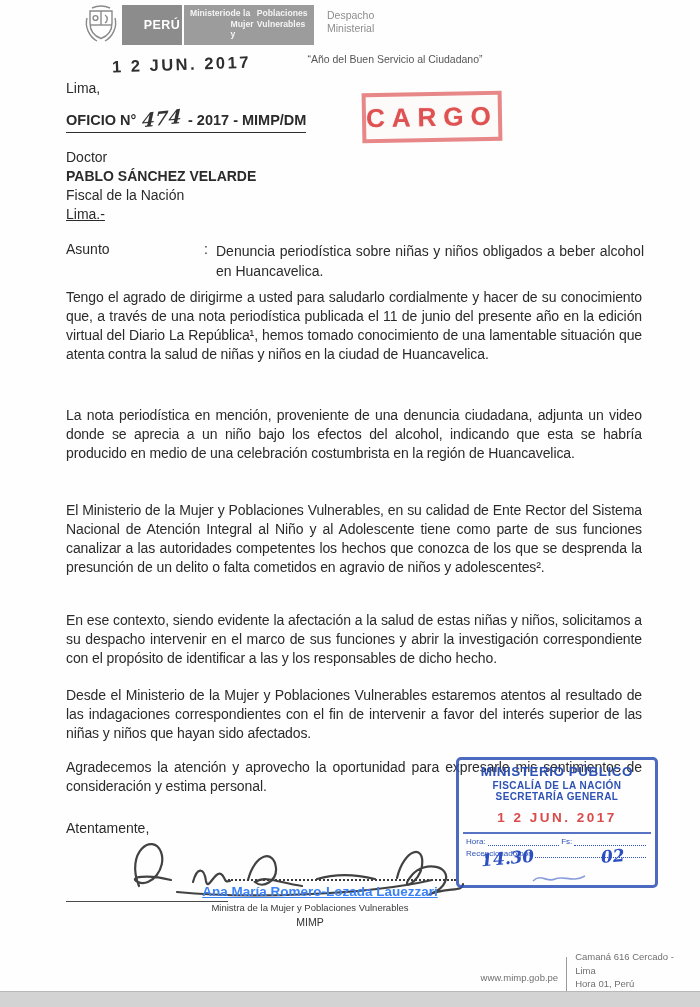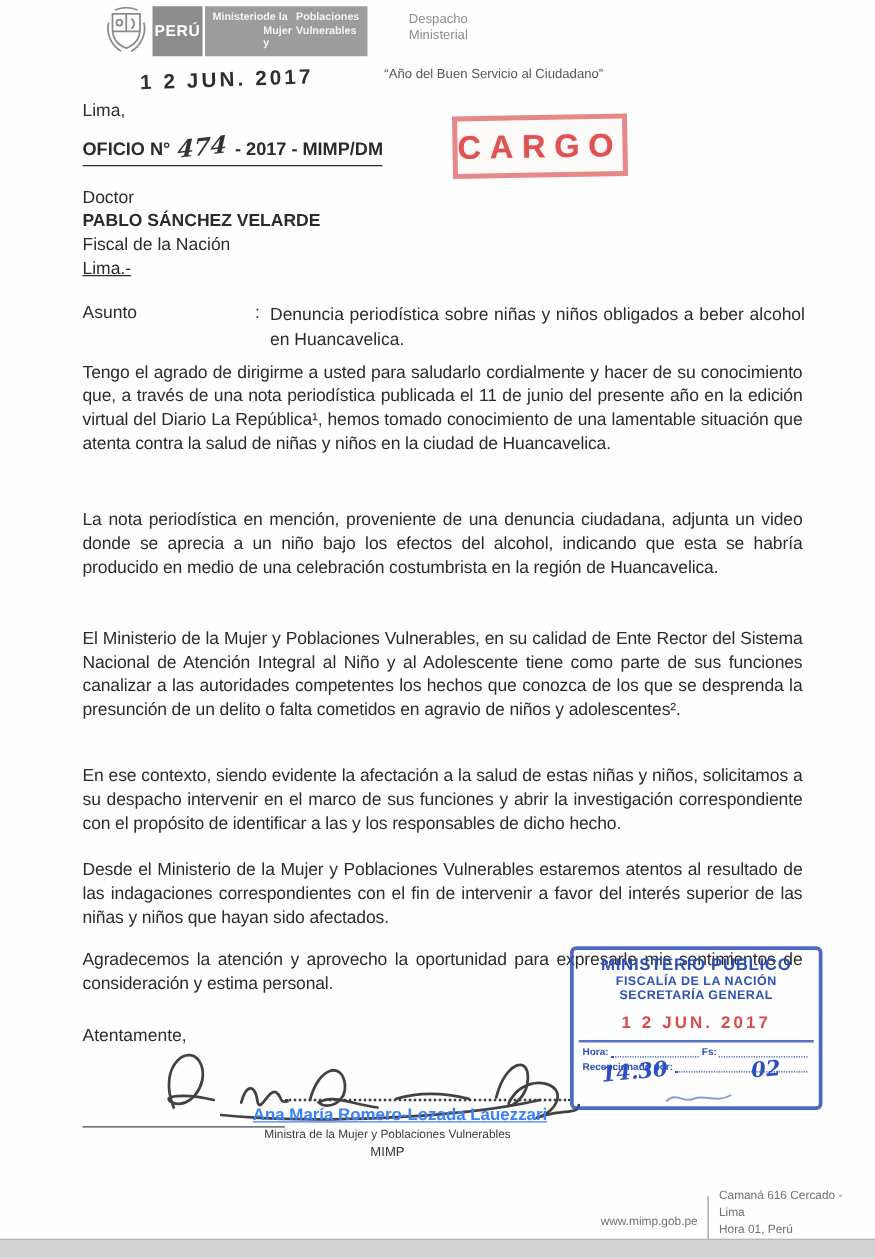--- a/index.html
+++ b/index.html
@@ -4,21 +4,21 @@
 <style>
   html,body{margin:0;padding:0;background:#e8e8e8;}
   #page{position:relative;width:700px;height:1007px;background:#fefefe;overflow:hidden;
         font-family:"Liberation Sans",sans-serif;color:#2b2b2b;}
   .abs{position:absolute;}
 
   
   .logo-row{left:82px;top:5px;display:flex;align-items:stretch;height:40px;}
   .coat{width:38px;height:40px;display:flex;align-items:center;justify-content:center;}
   .peru-box{background:#8c8c8c;color:#fff;width:40px;display:flex;align-items:center;justify-content:center;
-            font-weight:bold;font-size:12.5px;letter-spacing:.5px;margin-left:2px;}
+            font-weight:bold;font-size:12.5px;letter-spacing:.5px;margin-left:2px;padding-left:20px;}
   .min-box{background:#9c9c9c;color:#f4f4f4;width:118px;margin-left:2px;padding:3px 6px;
            font-size:8.6px;font-weight:bold;line-height:10.5px;display:flex;flex-direction:row;justify-content:center;}
   .office{left:327px;top:9px;font-size:10.5px;color:#8d8d8d;line-height:13px;}
   .motto{left:250px;top:53px;width:290px;text-align:center;font-size:10.5px;color:#565656;}
 
   .city{left:66px;top:80px;font-size:14px;}
   .date-stamp{left:112px;top:55px;font-size:16.5px;font-weight:bold;letter-spacing:2.5px;
               color:#2e2e2e;transform:rotate(-2deg);}
 
   .oficio{left:66px;top:107px;font-size:14.5px;font-weight:bold;border-bottom:1.6px solid #2e2e2e;
@@ -58,21 +58,21 @@
 
   .stamp{left:456px;top:757px;width:202px;height:131px;border:3px solid rgba(45,81,181,.85);
          border-radius:5px;box-sizing:border-box;color:#2d51b5;text-align:center;
          padding-top:4px;background:rgba(255,255,255,0);}
   .stamp .org{font-size:13.5px;font-weight:bold;letter-spacing:.5px;}
   .stamp .l2{font-size:10px;font-weight:bold;letter-spacing:.4px;margin-top:1px;}
   .stamp .l3{font-size:10px;font-weight:bold;letter-spacing:.4px;}
   .stamp .sdate{font-size:13.5px;font-weight:bold;letter-spacing:2.5px;color:#d94b4b;margin-top:8px;}
   .stamp .divider{border-top:2px solid rgba(45,81,181,.8);margin:7px 4px 0 4px;}
   .stamp .section{font-size:14.5px;font-weight:bold;letter-spacing:4.5px;margin-top:1px;}
-  .stamp .formline{display:flex;align-items:flex-end;font-size:8px;font-weight:bold;margin:3px 7px 0 7px;justify-content:space-between;}
+  .stamp .formline{display:flex;align-items:flex-end;font-size:8px;font-weight:normal;margin:3px 7px 0 7px;justify-content:space-between;}
   .stamp .leader{flex:1;border-bottom:1.5px dotted #2d51b5;height:8px;margin:0 2px;}
   .hand-blue{position:absolute;font-family:"DejaVu Serif",serif;font-style:italic;color:#2b4fc0;
              font-size:17px;transform:rotate(-5deg);font-weight:bold;}
   .hv1{left:22px;top:88px;} .hv2{left:142px;top:86px;}
 
   .footer{left:455px;top:950px;width:240px;display:flex;align-items:center;font-size:9.5px;color:#707070;}
   .footer .site{width:105px;text-align:right;padding-right:8px;}
   .footer .vr{border-left:1px solid #9a9a9a;height:40px;}
   .footer .addr{padding-left:8px;line-height:13.5px;}
 

